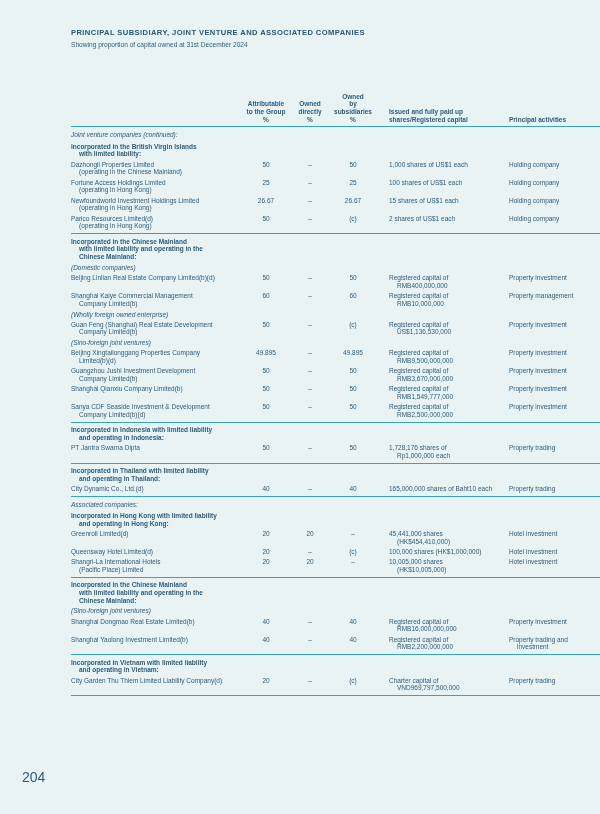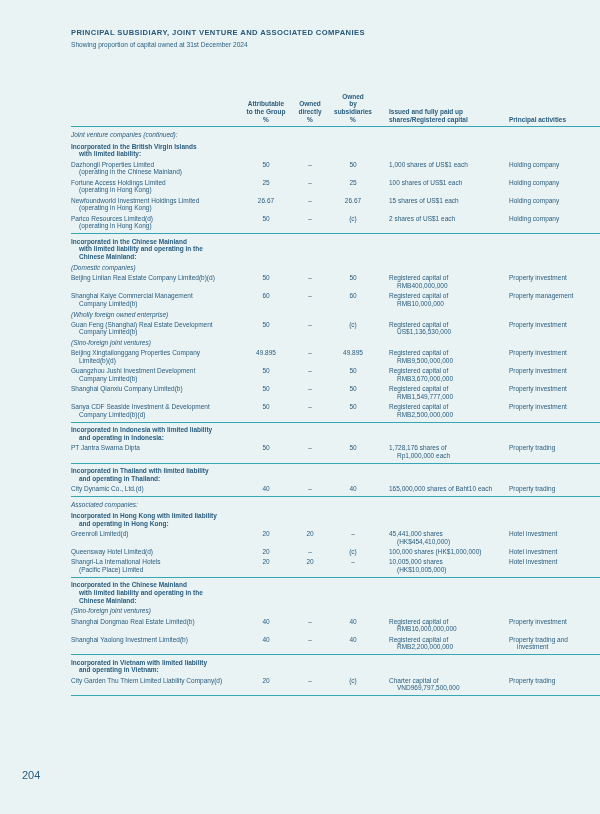--- a/index.html
+++ b/index.html
@@ -47,21 +47,21 @@
   .section-row {
     font-size: 6.5px; line-height: 7.8px;
     font-weight: bold;
     margin: 3.5px 0 2.5px 0;
   }
   .company-row { margin-bottom: 2.6px; }
   .rule { border-top: 1px solid #35a6b6; margin: 3px 0 3.5px 0; height: 0; }
 
   .page-number {
     position: absolute; left: 22px; top: 769px;
-    font-size: 11px; color: #2a5d7e;
+    font-size: 14px; color: #2a5d7e;
   }
 </style>
 </head>
 <body>
 
 <div class="content">
   <div class="doc-title">PRINCIPAL SUBSIDIARY, JOINT VENTURE AND ASSOCIATED COMPANIES</div>
   <div class="doc-subtitle">Showing proportion of capital owned at 31st December 2024</div>
 
   <div class="grid-row col-headers" id="col-headers">

